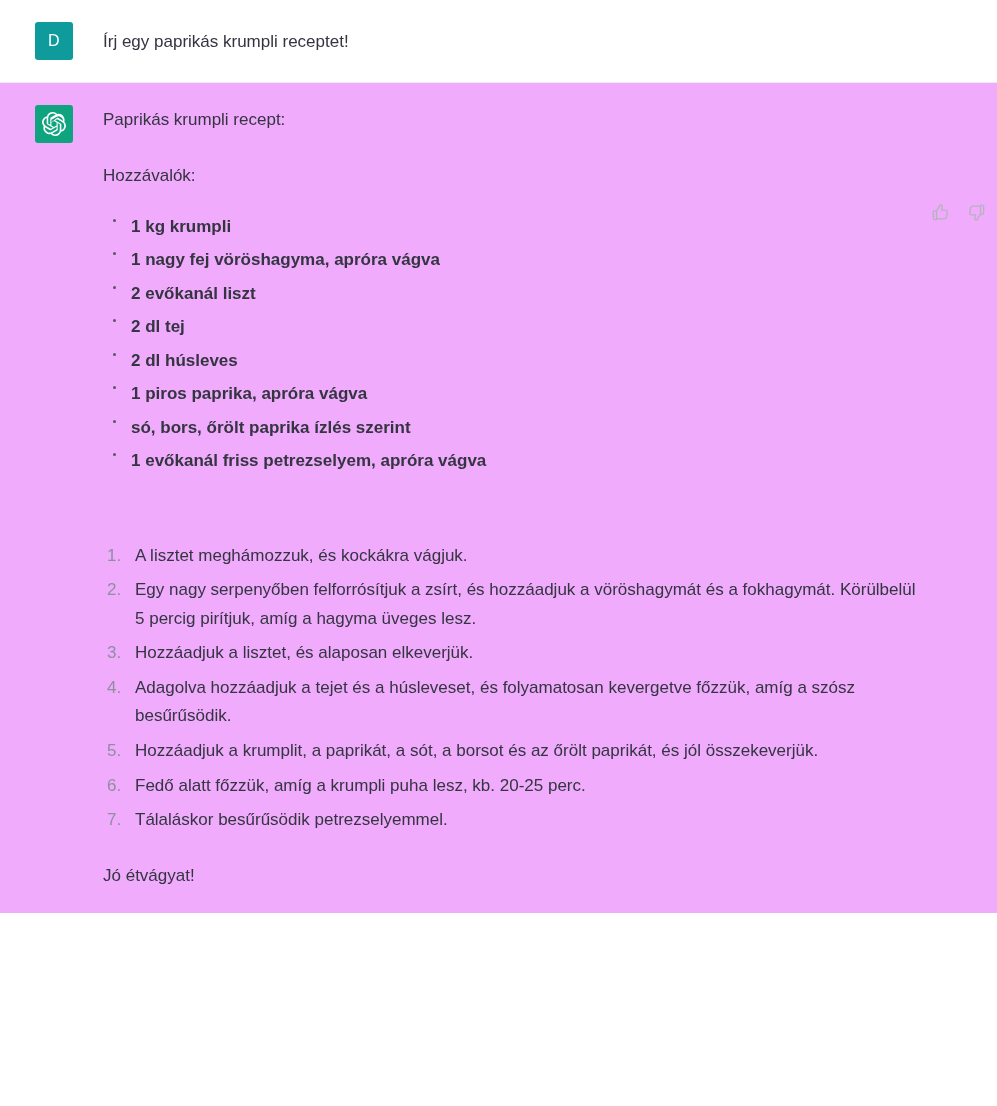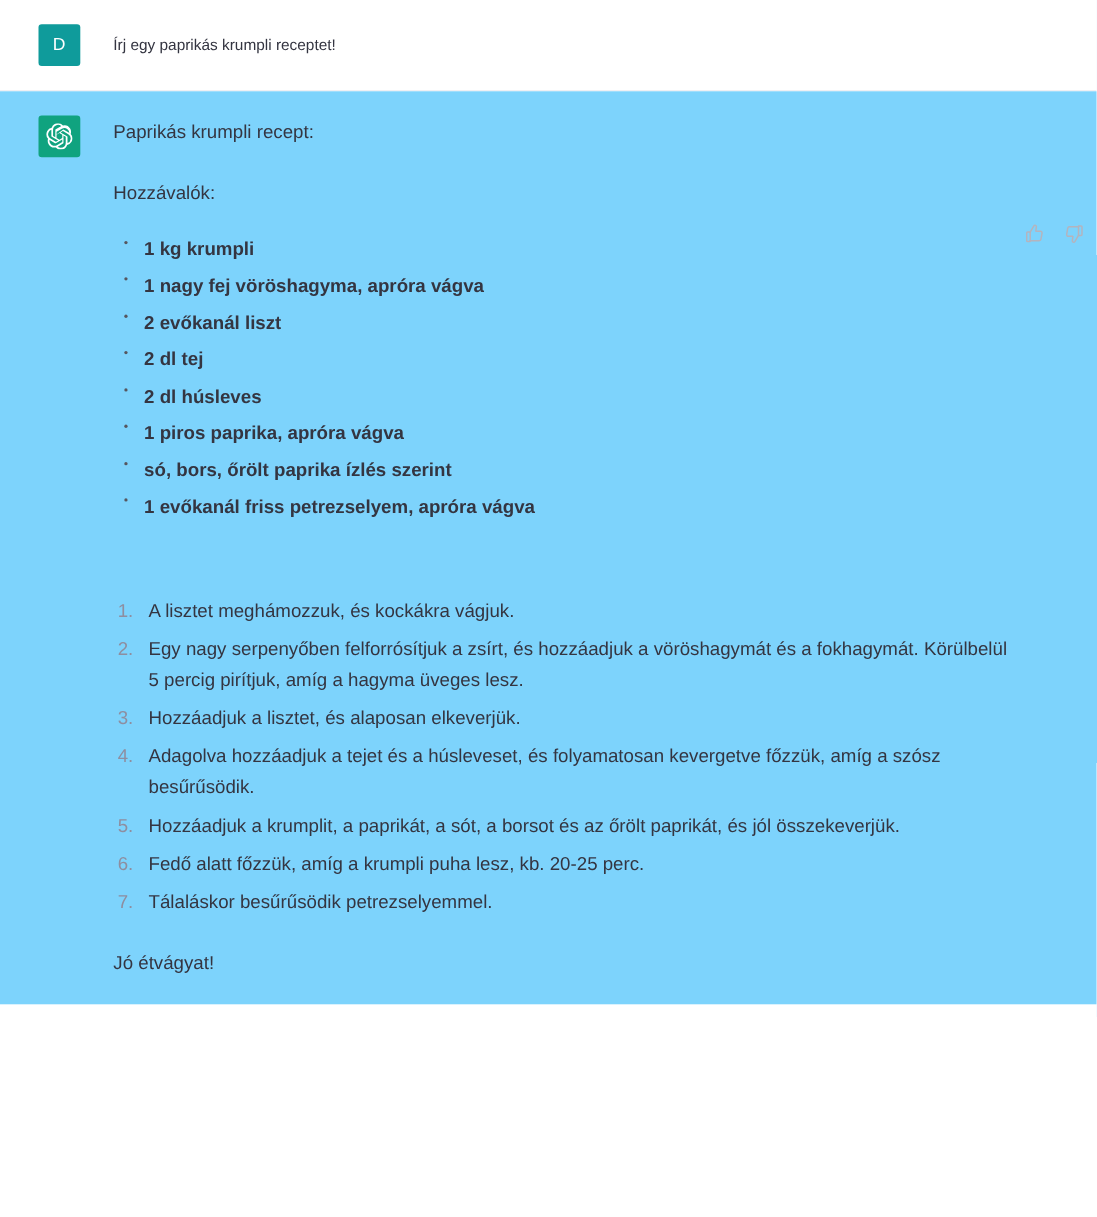--- a/index.html
+++ b/index.html
@@ -20,21 +20,21 @@
   
   .msg {
     width: 100%;
     position: relative;
   }
   .msg-user {
     background: #ffffff;
     border-bottom: 1px solid #ececf1;
   }
   .msg-assistant {
-    background: #7dd3fc;
+    background: #f0abfc;
   }
   .msg-inner {
     display: flex;
     align-items: flex-start;
     padding: 22px 0 22px 0;
   }
   .msg-user .msg-inner { padding-top: 22px; padding-bottom: 22px; }
   .msg-assistant .msg-inner { padding-top: 22px; padding-bottom: 24px; }
 
   
@@ -65,21 +65,21 @@
     color: #343541;
     font-size: 17px;
     line-height: 1.55;
     padding-top: 2px;
   }
   .body p {
     margin: 0;
     color: #343541;
   }
   .user-text {
-    font-size: 14px;
+    font-size: 17px;
     color: #343541;
     line-height: 1.45;
     padding-top: 6px;
   }
 
   .para { margin: 0 0 0 0; }
   .gap-30 { height: 30px; }
   .gap-24 { height: 24px; }
   .gap-22 { height: 22px; }
 

